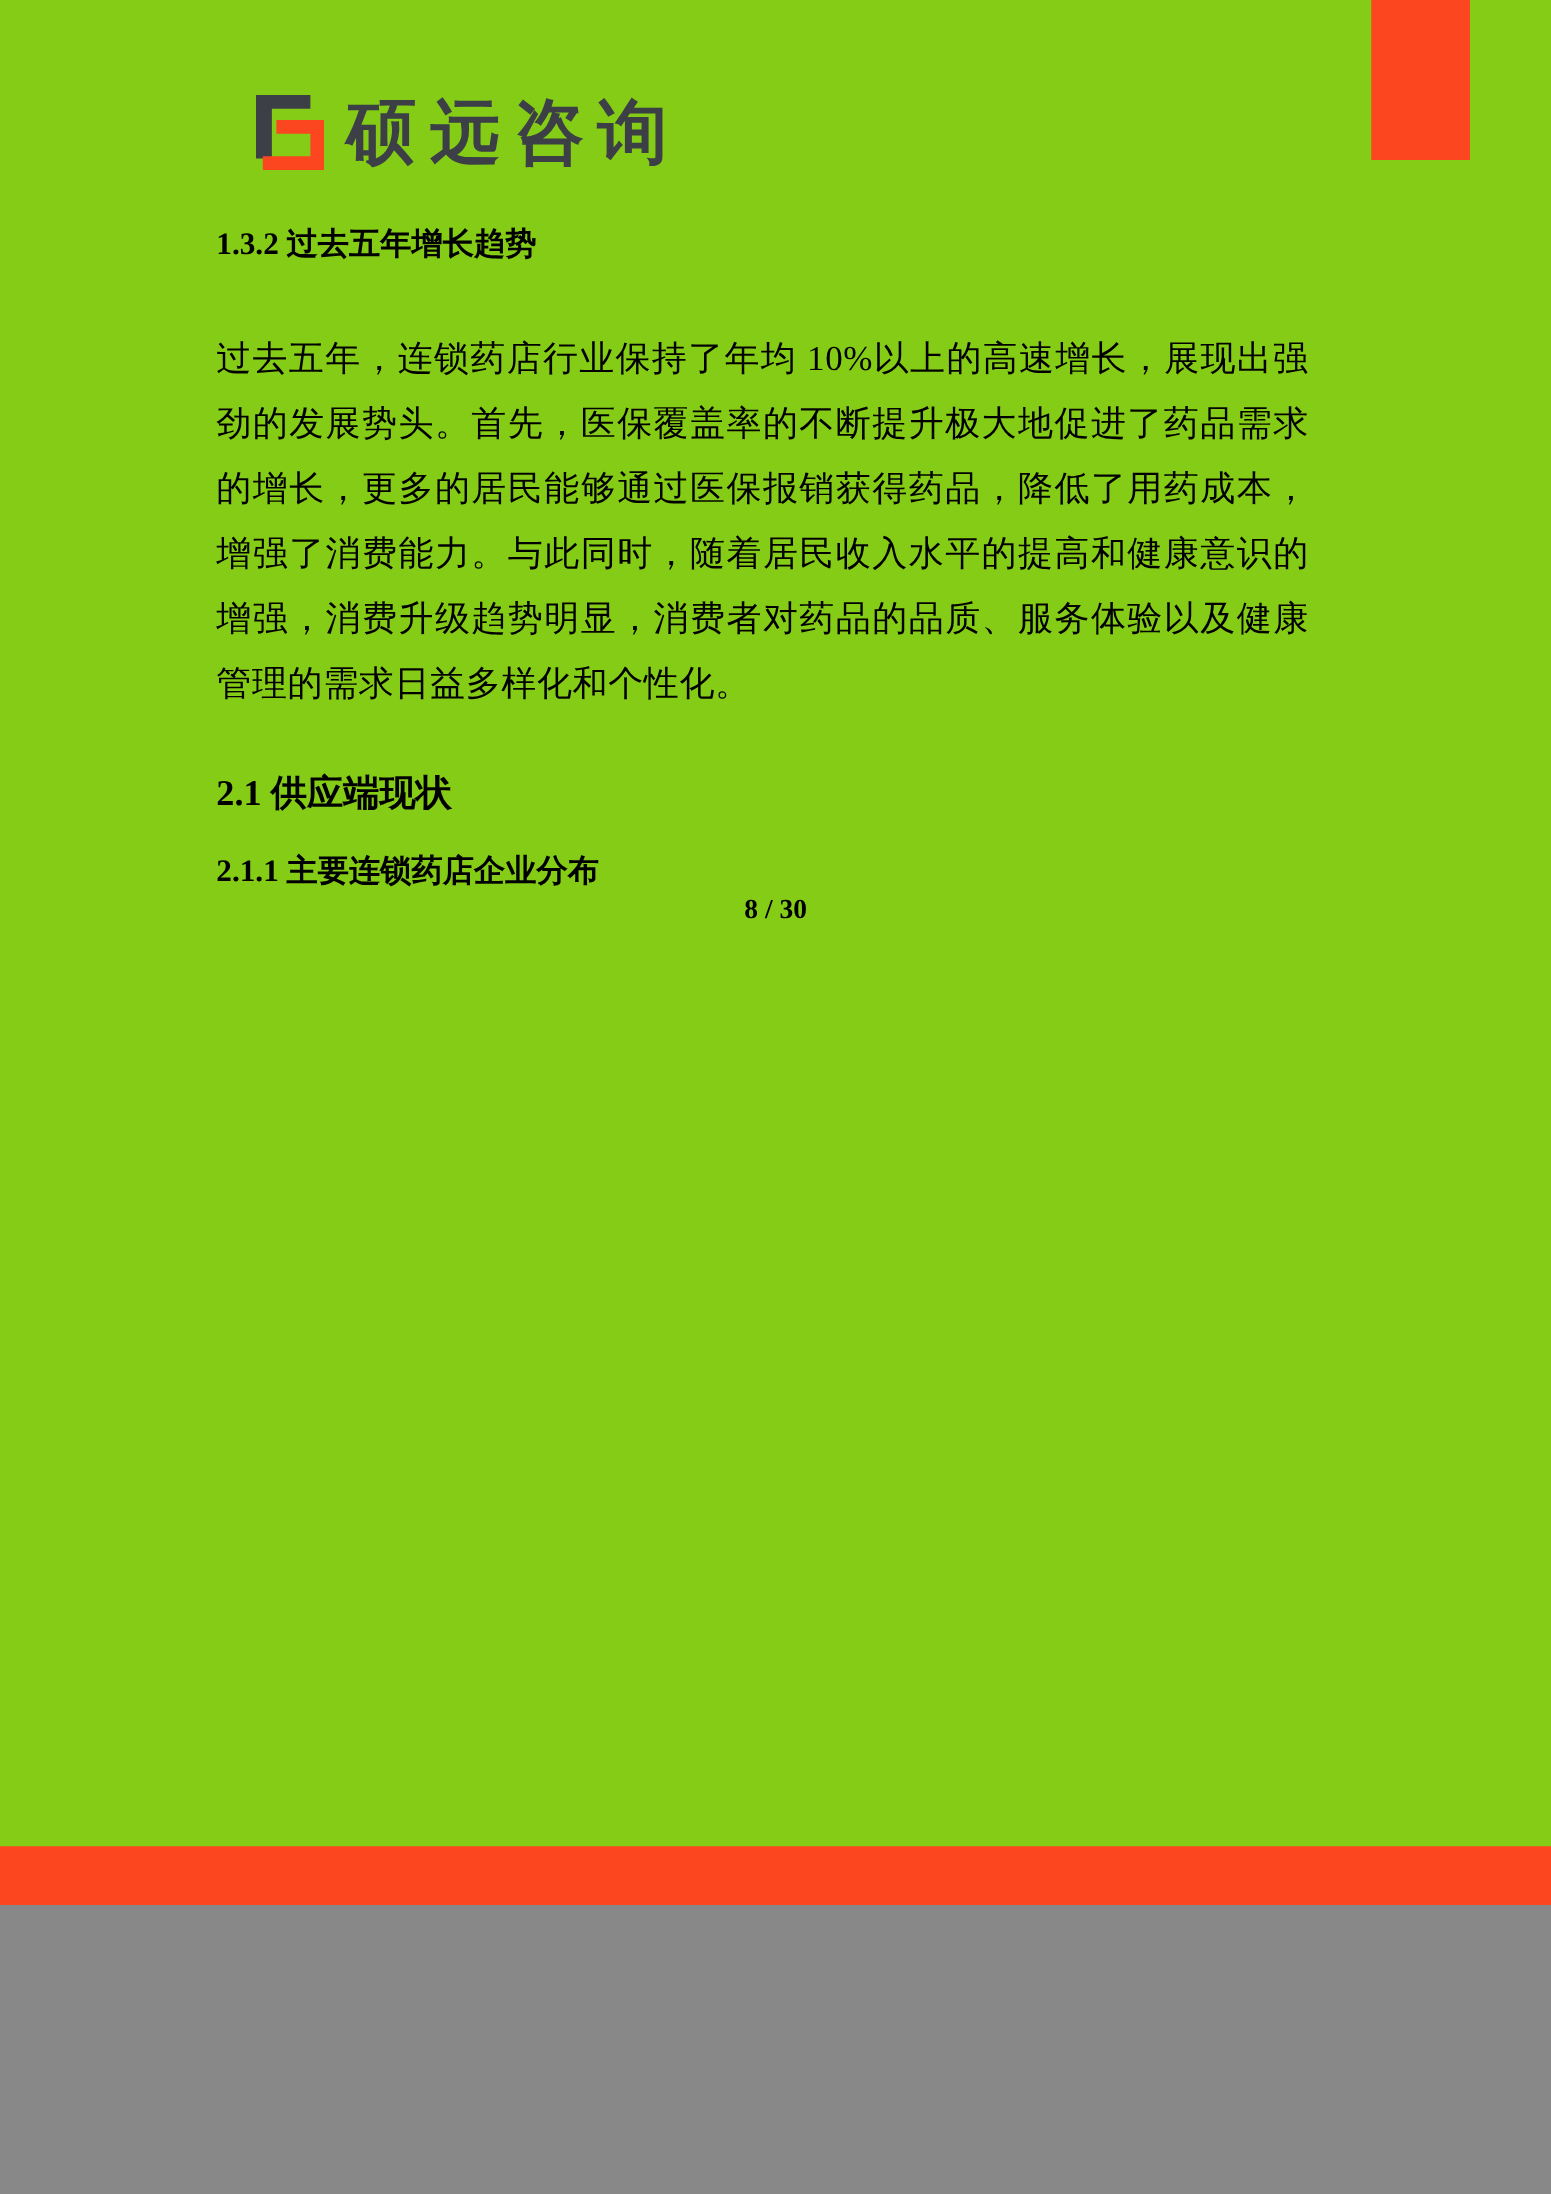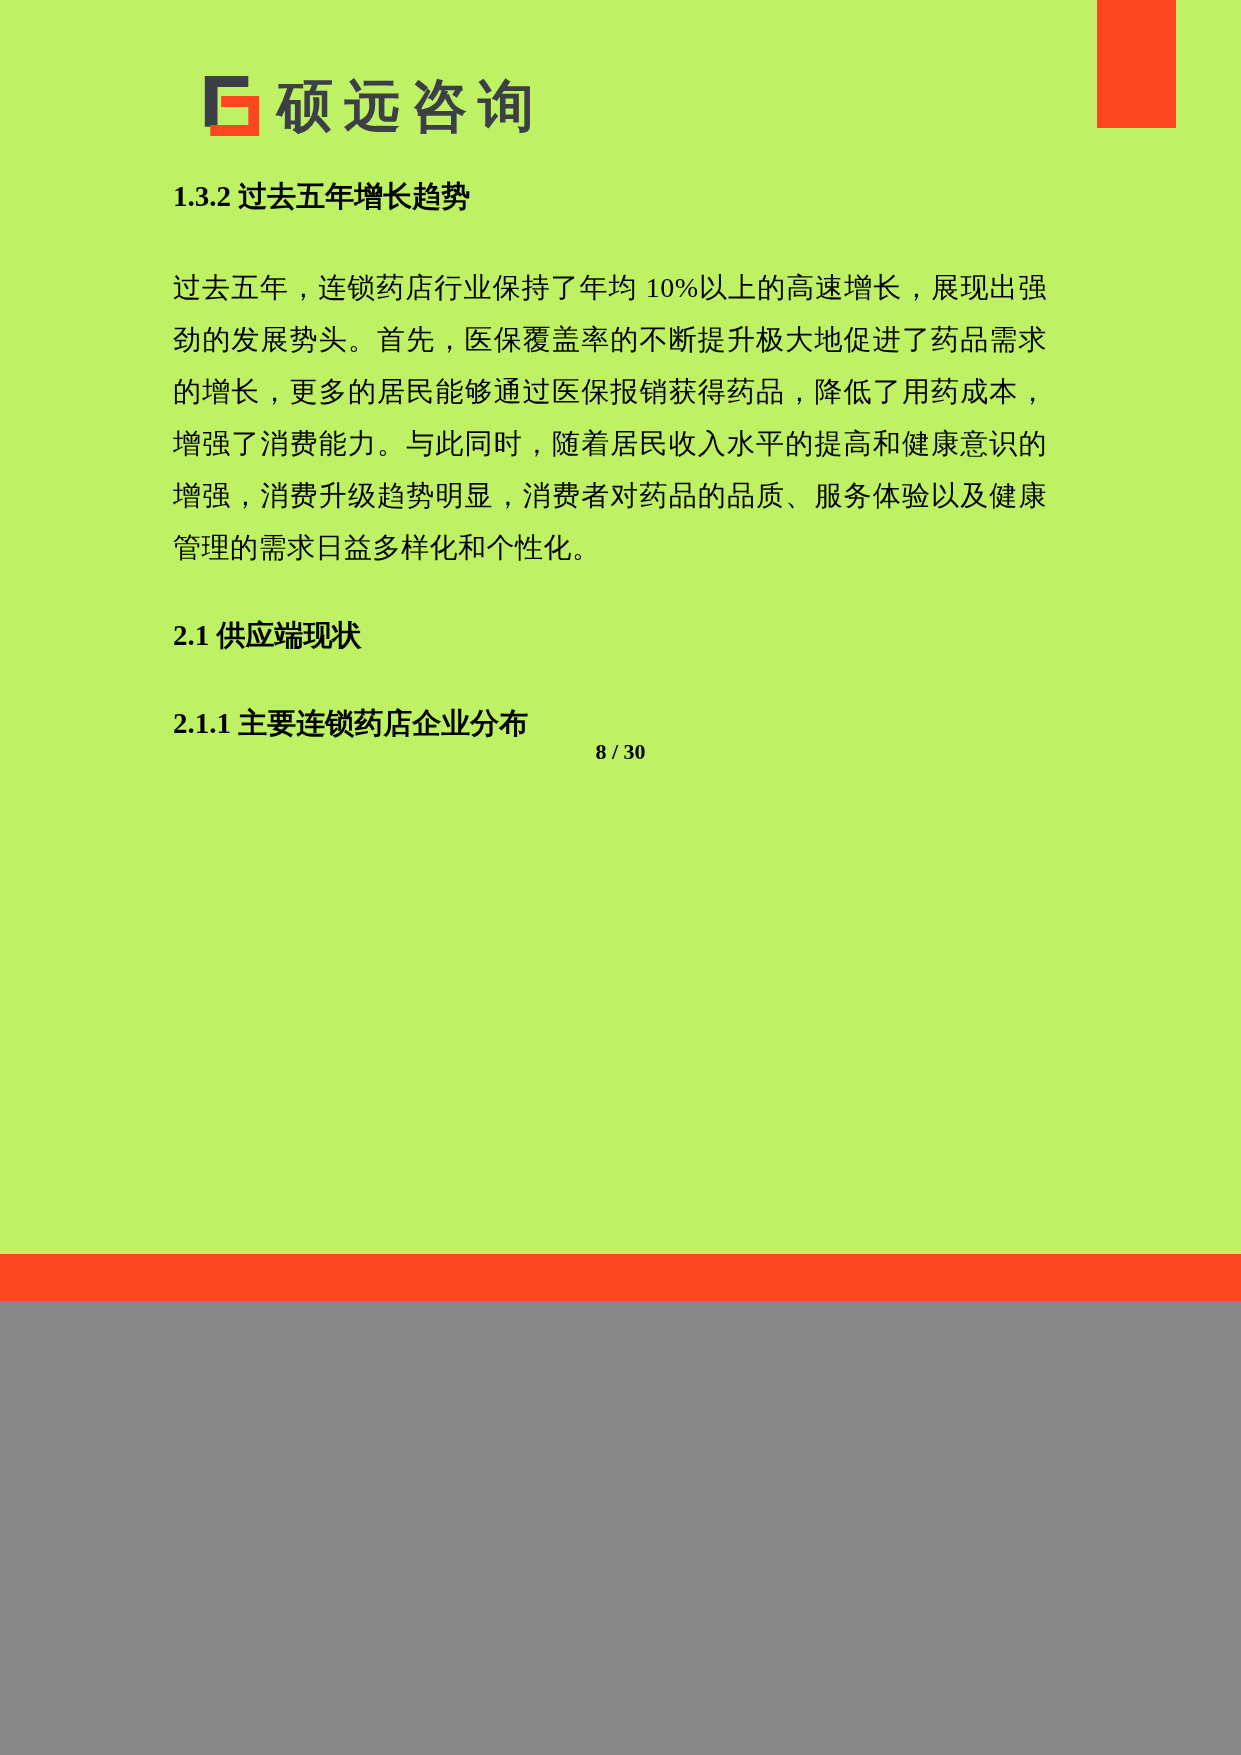--- a/index.html
+++ b/index.html
@@ -6,23 +6,23 @@
     --accent:#FB4620;
     --logo-dark:#3C4046;
     --ink:#000000;
   }
   *{margin:0;padding:0;box-sizing:border-box;}
   html,body{background:#888;}
   body{font-family:"Liberation Serif", serif;}
   .page{
     position:relative;
     width:1241px;
-    height:1301px;
+    height:1524px;
     margin:0 auto;
-    background:#bef264;
+    background:#84cc16;
     overflow:hidden;
     color:var(--ink);
   }
   
   .accent-top-right{
     position:absolute;
     top:0; right:65px;
     width:79px; height:128px;
     background:var(--accent);
   }
@@ -50,39 +50,39 @@
     margin-left:16px;
     line-height:64px;
     white-space:nowrap;
   }
   
   .h-sub, .h-one, .h-two, .para{
     margin-left:173px;
     margin-right:194px;
   }
   .h-sub{
-    font-size:29px;
+    font-size:25px;
     font-weight:700;
     line-height:32px;
   }
   .h-sub.first{margin-top:40px;}
   .h-one{
     font-size:40px;
     font-weight:700;
     line-height:54px;
     margin-top:67px;
     letter-spacing:1px;
   }
   .h-two{
     font-size:29px;
     font-weight:700;
     line-height:40px;
     margin-top:41px;
   }
-  .h-sub.third{margin-top:52px;}
+  .h-sub.third{margin-top:27px;}
   .para{
     font-size:28px;
     line-height:52px;
     letter-spacing:0.5px;
     text-align:justify;
     text-justify:inter-ideograph;
   }
   .para.p1{margin-top:50px;}
   .para.p2{margin-top:37px;}
   .para.p3{margin-top:29px;}

